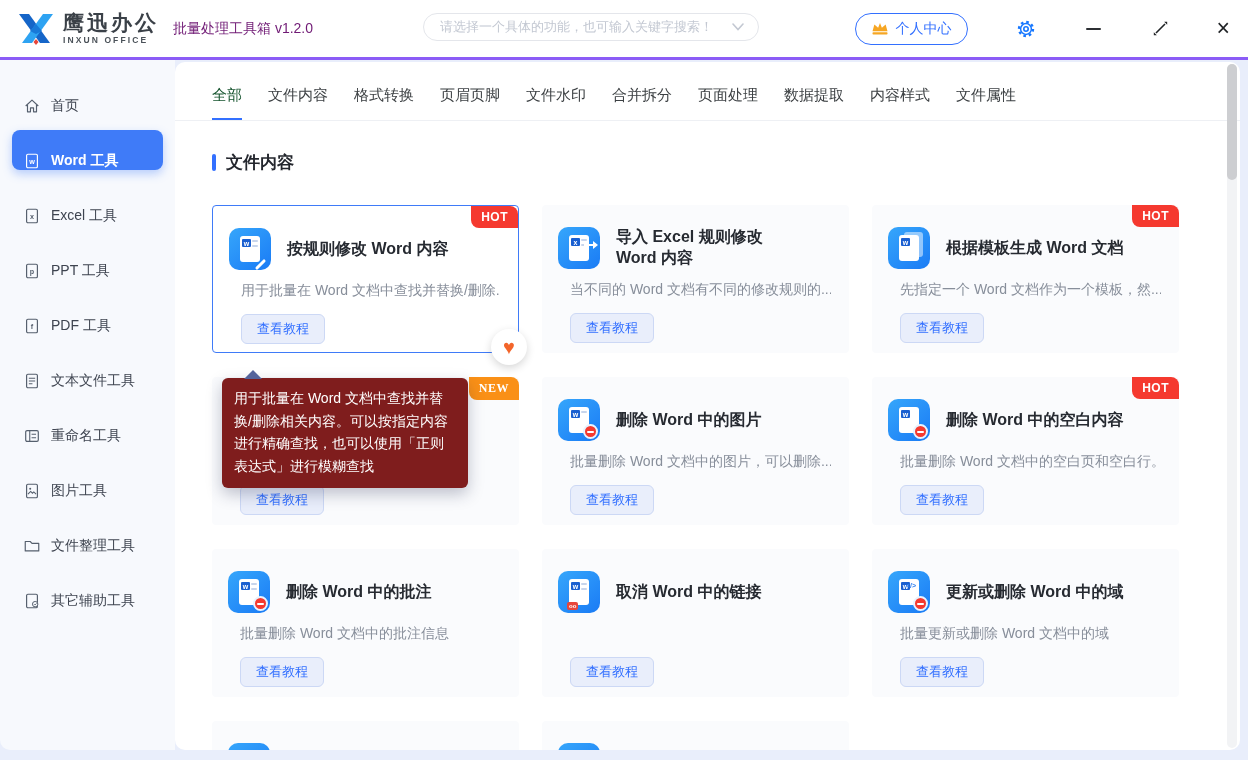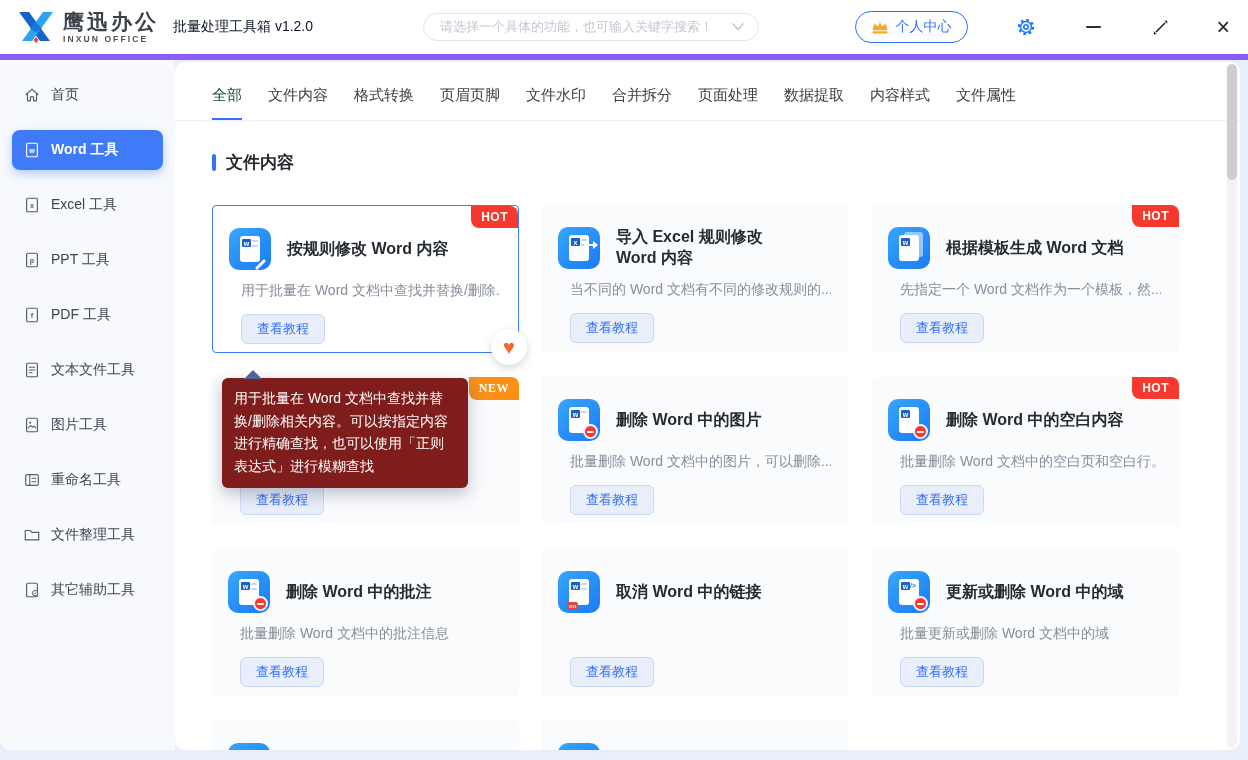--- a/index.html
+++ b/index.html
@@ -1,46 +1,46 @@
 <!DOCTYPE html>
 <html><head>
 <meta charset="utf-8">
 <style>
   * { margin:0; padding:0; box-sizing:border-box; }
   html,body { width:1248px; height:760px; overflow:hidden; }
   body { background:#e9eefb; font-family:"Liberation Sans","DejaVu Sans",sans-serif; position:relative; }
 
   
   .topbar { position:absolute; left:0; top:0; width:1248px; height:60px; background:#fff;
-            display:flex; align-items:center; padding:0 18px 0 16px; border-bottom:6px solid #8b5cf6; z-index:10; }
+            display:flex; align-items:center; padding:0 18px 0 16px; border-bottom:3px solid #8b5cf6; z-index:10; }
   .logo { display:flex; align-items:center; gap:7px; }
   .logo-text { display:flex; flex-direction:column; line-height:1; }
   .logo-name { font-size:21px; font-weight:bold; color:#3b4148; letter-spacing:3px; }
   .logo-sub  { font-size:8.5px; font-weight:bold; color:#4a5158; letter-spacing:2.1px; margin-top:3px; }
-  .app-title { margin-left:14px; font-size:14px; color:#0f172a; }
+  .app-title { margin-left:14px; font-size:14px; color:#701a75; }
   .search-select { position:absolute; left:423px; top:13px; width:336px; height:28px;
                    border:1px solid #e4e6eb; border-radius:17px; background:#fff;
                    display:flex; align-items:center; justify-content:space-between; padding:0 14px 0 16px; cursor:pointer; }
   .search-ph { font-size:13px; color:#c3c8d2; }
   .topbar-right { margin-left:auto; display:flex; align-items:center; }
   .user-center { height:32px; border:1px solid #3370ff; border-radius:16px; padding:9px 15px;
                  display:flex; align-items:center; gap:7px; cursor:pointer; background:#fff; }
   .user-center span { font-size:14px; color:#3370ff; }
   .iconbtn { display:flex; align-items:center; justify-content:center; cursor:pointer; }
   .gear { margin-left:48px; }
   .win-min { margin-left:50px; width:16px; }
   .min-bar { width:15px; height:2px; background:#2c2f33; border-radius:1px; }
   .win-resize { margin-left:50px; }
   .win-close { margin-left:48px; font-size:23px; color:#202326; line-height:1; font-weight:400; }
 
   
   .sidebar { position:absolute; left:0; top:60px; width:175px; bottom:10px; background:#f7f9fd;
              padding-top:15px; border-radius:0 0 0 10px; }
   .side-item { height:40px; margin:0 12px 15px 12px; padding:0 11px; border-radius:8px;
-               display:flex; align-items:center; gap:10px; font-size:14px; color:#3e4450; cursor:pointer; }
+               display:flex; align-items:flex-end; gap:10px; font-size:14px; color:#3e4450; cursor:pointer; }
   .side-item svg { flex-shrink:0; }
   .side-item.active { background:#3f7bf8; color:#fff; font-weight:bold;
                       box-shadow:0 4px 10px rgba(63,123,248,.35); }
 
   
   .content { position:absolute; left:175px; top:62px; right:8px; bottom:10px; background:#fff;
              border-radius:10px; overflow:hidden; }
   .tabs { display:flex; gap:26px; padding:24px 0 0 37px; font-size:15px; color:#3c4043; }
   .tab { padding-bottom:13px; cursor:pointer; border-bottom:2px solid transparent; }
   .tab.active { color:#14532d; border-bottom-color:#3370ff; }
@@ -197,33 +197,33 @@
   </div>
   <div class="side-item">
     <svg width="18" height="18" viewBox="0 0 20 20">
       <rect x="4" y="2.5" width="12" height="15" rx="1.5" fill="none" stroke="#555f6d" stroke-width="1.3"></rect>
       <path d="M6.5 7 H13.5 M6.5 10 H13.5 M6.5 13 H10.5" stroke="#555f6d" stroke-width="1.2"></path>
     </svg>
     <span>文本文件工具</span>
   </div>
   <div class="side-item">
     <svg width="18" height="18" viewBox="0 0 20 20">
-      <rect x="4" y="2.5" width="12" height="15" rx="1.5" fill="none" stroke="#555f6d" stroke-width="1.3"></rect>
-      <circle cx="8" cy="7.5" r="1.1" fill="#555f6d"></circle>
-      <path d="M5.5 13.5 L8.5 10.5 L10.5 12.5 L12 11 L14.5 13.5" fill="none" stroke="#555f6d" stroke-width="1.2"></path>
-    </svg>
-    <span>图片工具</span>
-  </div>
-  <div class="side-item">
-    <svg width="18" height="18" viewBox="0 0 20 20">
       <rect x="3" y="4" width="14" height="12" rx="1.5" fill="none" stroke="#555f6d" stroke-width="1.3"></rect>
       <line x1="7.5" y1="4" x2="7.5" y2="16" stroke="#555f6d" stroke-width="1.2"></line>
       <path d="M9.5 8 H14.5 M9.5 12 H14.5" stroke="#555f6d" stroke-width="1.2"></path>
     </svg>
     <span>重命名工具</span>
+  </div>
+  <div class="side-item">
+    <svg width="18" height="18" viewBox="0 0 20 20">
+      <rect x="4" y="2.5" width="12" height="15" rx="1.5" fill="none" stroke="#555f6d" stroke-width="1.3"></rect>
+      <circle cx="8" cy="7.5" r="1.1" fill="#555f6d"></circle>
+      <path d="M5.5 13.5 L8.5 10.5 L10.5 12.5 L12 11 L14.5 13.5" fill="none" stroke="#555f6d" stroke-width="1.2"></path>
+    </svg>
+    <span>图片工具</span>
   </div>
   <div class="side-item">
     <svg width="18" height="18" viewBox="0 0 20 20">
       <path d="M2.5 5 H8 L10 7 H17.5 V15.5 H2.5 Z" fill="none" stroke="#555f6d" stroke-width="1.3" stroke-linejoin="round"></path>
     </svg>
     <span>文件整理工具</span>
   </div>
   <div class="side-item">
     <svg width="18" height="18" viewBox="0 0 20 20">
       <rect x="4" y="2.5" width="12" height="15" rx="1.5" fill="none" stroke="#555f6d" stroke-width="1.3"></rect>

